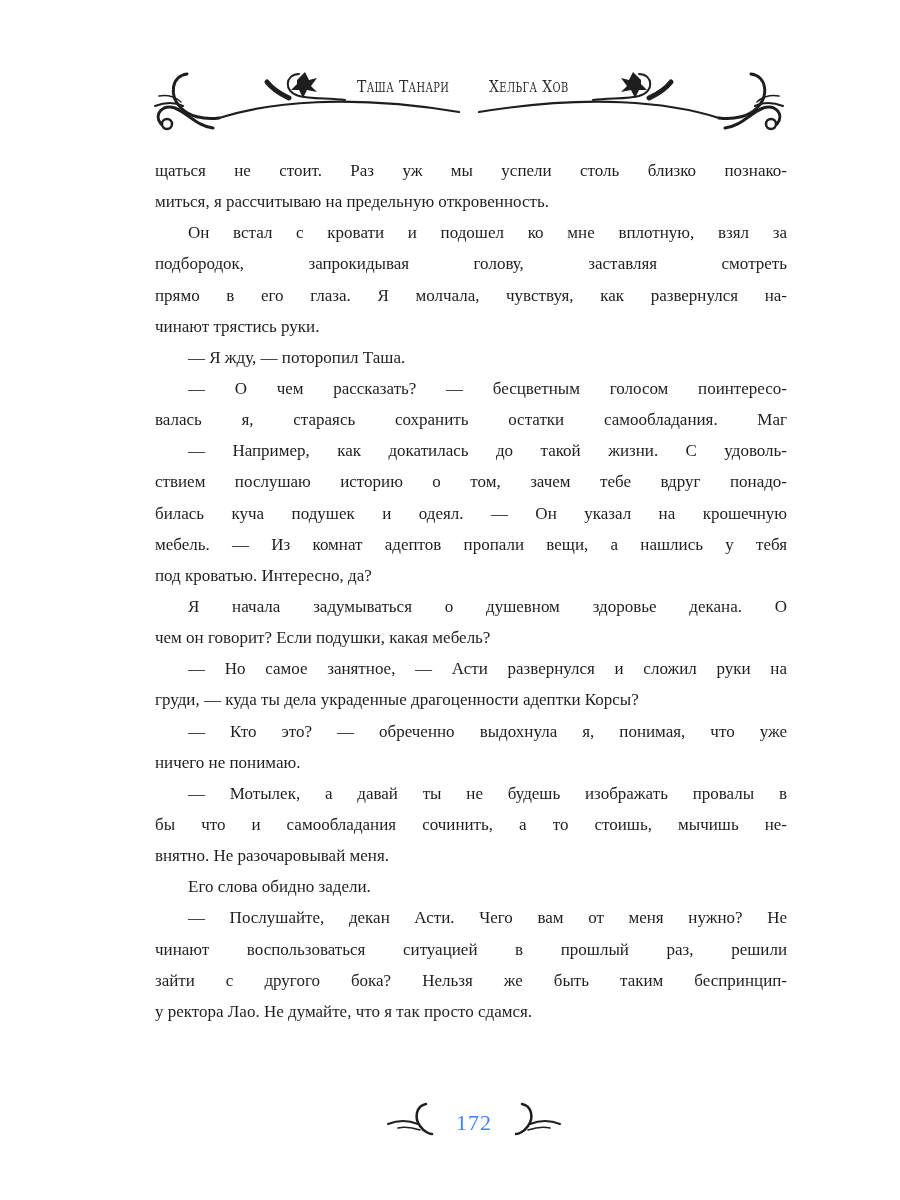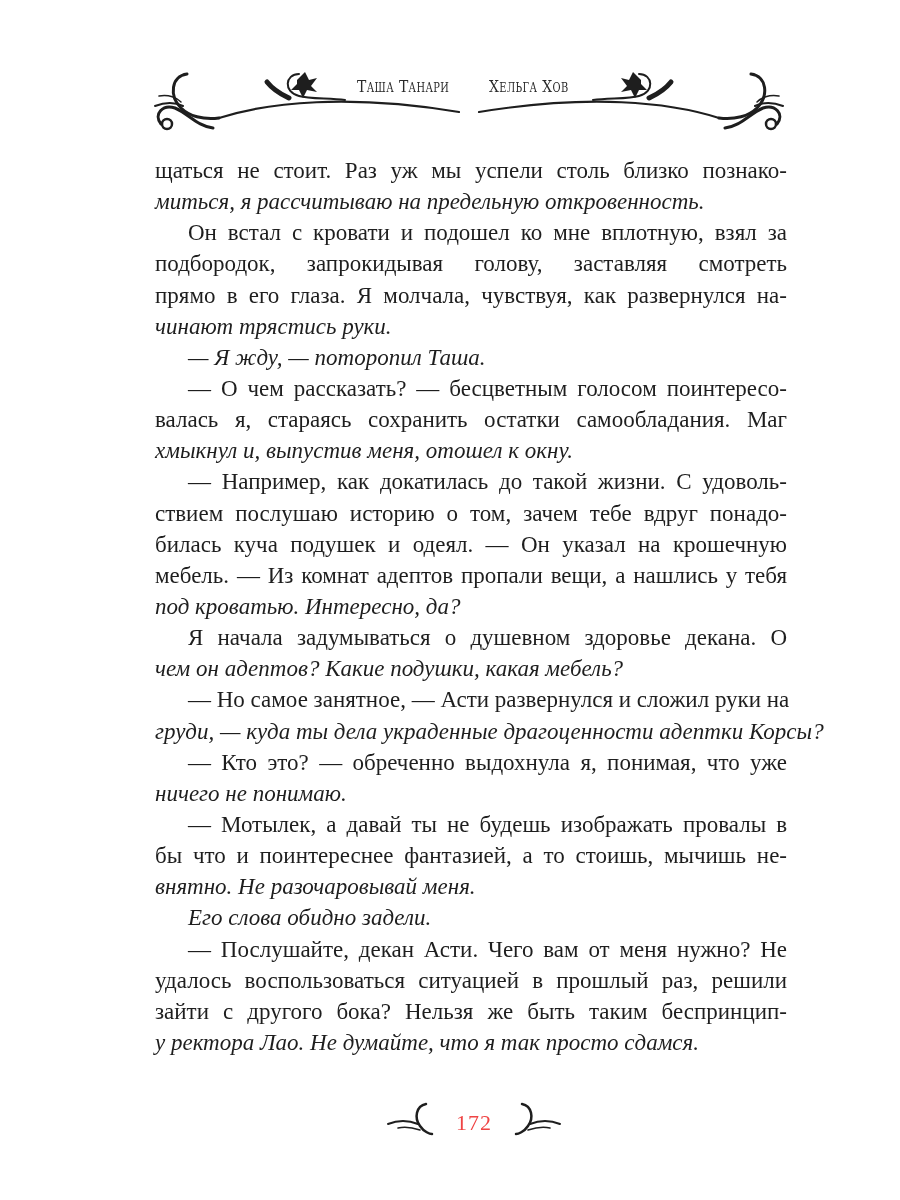--- a/index.html
+++ b/index.html
@@ -47,34 +47,33 @@
     .header-author.a1 { left: 208px; }
     .header-author.a2 { left: 340px; }
 
     
     .text-block {
       position: absolute;
       left: 141px;
       top: 155px;
       width: 632px;
       font-family: "Liberation Serif", "DejaVu Serif", serif;
-      font-size: 23px;
+      font-size: 17px;
       line-height: 31.15px;
       color: #1e1e1e;
     }
     .line {
       display: block;
       height: 31.15px;
       white-space: nowrap;
       text-align: justify;
       text-align-last: justify;
     }
     .line.last {
       text-align-last: left;
-      font-style: italic;
     }
     .line.indent {
       padding-left: 33px;
     }
 
     
     .running-footer {
       position: absolute;
       left: 370px;
       top: 1100px;
@@ -86,21 +85,21 @@
       top: 0;
     }
     .page-number {
       position: absolute;
       left: 0;
       width: 180px;
       top: 10px;
       text-align: center;
       font-family: "Liberation Serif", "DejaVu Serif", serif;
       font-size: 22px;
-      color: #ef4444;
+      color: #3b82f6;
       letter-spacing: 1px;
     }
   </style>
 </head>
 <body>
 
 <div class="page">
 
   <div class="running-header">
     <svg width="640" height="80" viewBox="0 0 640 80">
@@ -142,38 +141,37 @@
   <div class="text-block" id="text-block">
       <span class="line">щаться не стоит. Раз уж мы успели столь близко познако-</span>
       <span class="line last">миться, я рассчитываю на предельную откровенность.</span>
       <span class="line indent">Он встал с кровати и подошел ко мне вплотную, взял за</span>
       <span class="line">подбородок, запрокидывая голову, заставляя смотреть</span>
       <span class="line">прямо в его глаза. Я молчала, чувствуя, как развернулся на-</span>
       <span class="line last">чинают трястись руки.</span>
       <span class="line indent last">— Я жду, — поторопил Таша.</span>
       <span class="line indent">— О чем рассказать? — бесцветным голосом поинтересо-</span>
       <span class="line">валась я, стараясь сохранить остатки самообладания. Маг</span>
-      <span class="line last">хмыкнул и, выпустив меня, отошел к окну.</span>
       <span class="line indent">— Например, как докатилась до такой жизни. С удоволь-</span>
       <span class="line">ствием послушаю историю о том, зачем тебе вдруг понадо-</span>
       <span class="line">билась куча подушек и одеял. — Он указал на крошечную</span>
       <span class="line">мебель. — Из комнат адептов пропали вещи, а нашлись у тебя</span>
       <span class="line last">под кроватью. Интересно, да?</span>
       <span class="line indent">Я начала задумываться о душевном здоровье декана. О</span>
-      <span class="line last">чем он адептов? Какие подушки, какая мебель?</span>
+      <span class="line last">чем он говорит? Если подушки, какая мебель?</span>
       <span class="line indent">— Но самое занятное, — Асти развернулся и сложил руки на</span>
       <span class="line last">груди, — куда ты дела украденные драгоценности адептки Корсы?</span>
       <span class="line indent">— Кто это? — обреченно выдохнула я, понимая, что уже</span>
       <span class="line last">ничего не понимаю.</span>
       <span class="line indent">— Мотылек, а давай ты не будешь изображать провалы в</span>
-      <span class="line">бы что и поинтереснее фантазией, а то стоишь, мычишь не-</span>
+      <span class="line">бы что и самообладания сочинить, а то стоишь, мычишь не-</span>
       <span class="line last">внятно. Не разочаровывай меня.</span>
       <span class="line indent last">Его слова обидно задели.</span>
       <span class="line indent">— Послушайте, декан Асти. Чего вам от меня нужно? Не</span>
-      <span class="line">удалось воспользоваться ситуацией в прошлый раз, решили</span>
+      <span class="line">чинают воспользоваться ситуацией в прошлый раз, решили</span>
       <span class="line">зайти с другого бока? Нельзя же быть таким беспринцип-</span>
       <span class="line last">у ректора Лао. Не думайте, что я так просто сдамся.</span>
     </div>
 
   <div class="running-footer">
     <svg width="50" height="40" viewBox="0 0 50 40" style="left:0;">
       <g fill="none" stroke="#1e1e1e" stroke-linecap="round">
         <path d="M42 4 C32 6 30 18 36 26 C40 32 46 34 48 34" stroke-width="2.5"></path>
         <path d="M4 24 C14 20 24 20 34 24" stroke-width="2"></path>
         <path d="M14 28 C22 26 30 28 36 30" stroke-width="1.5"></path>

